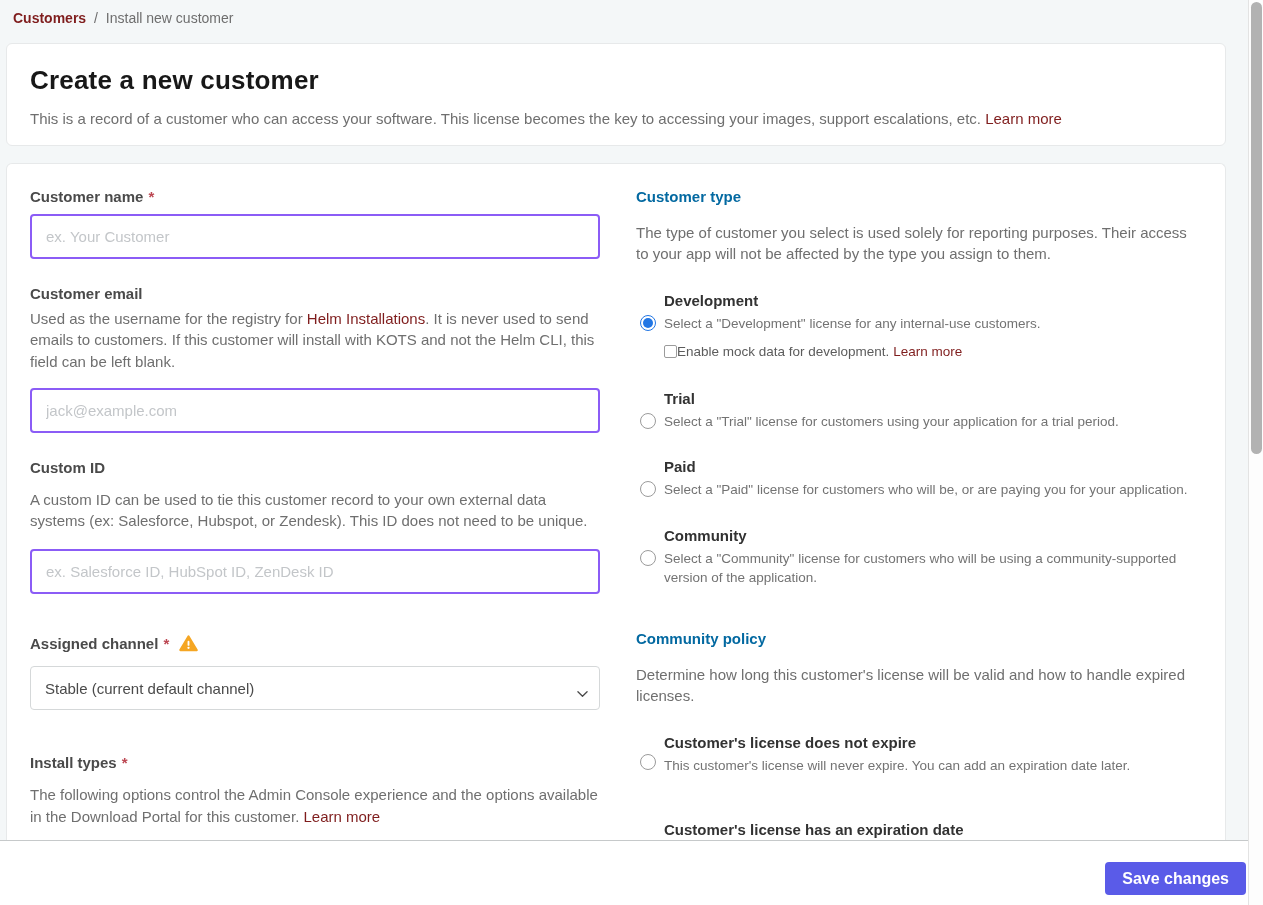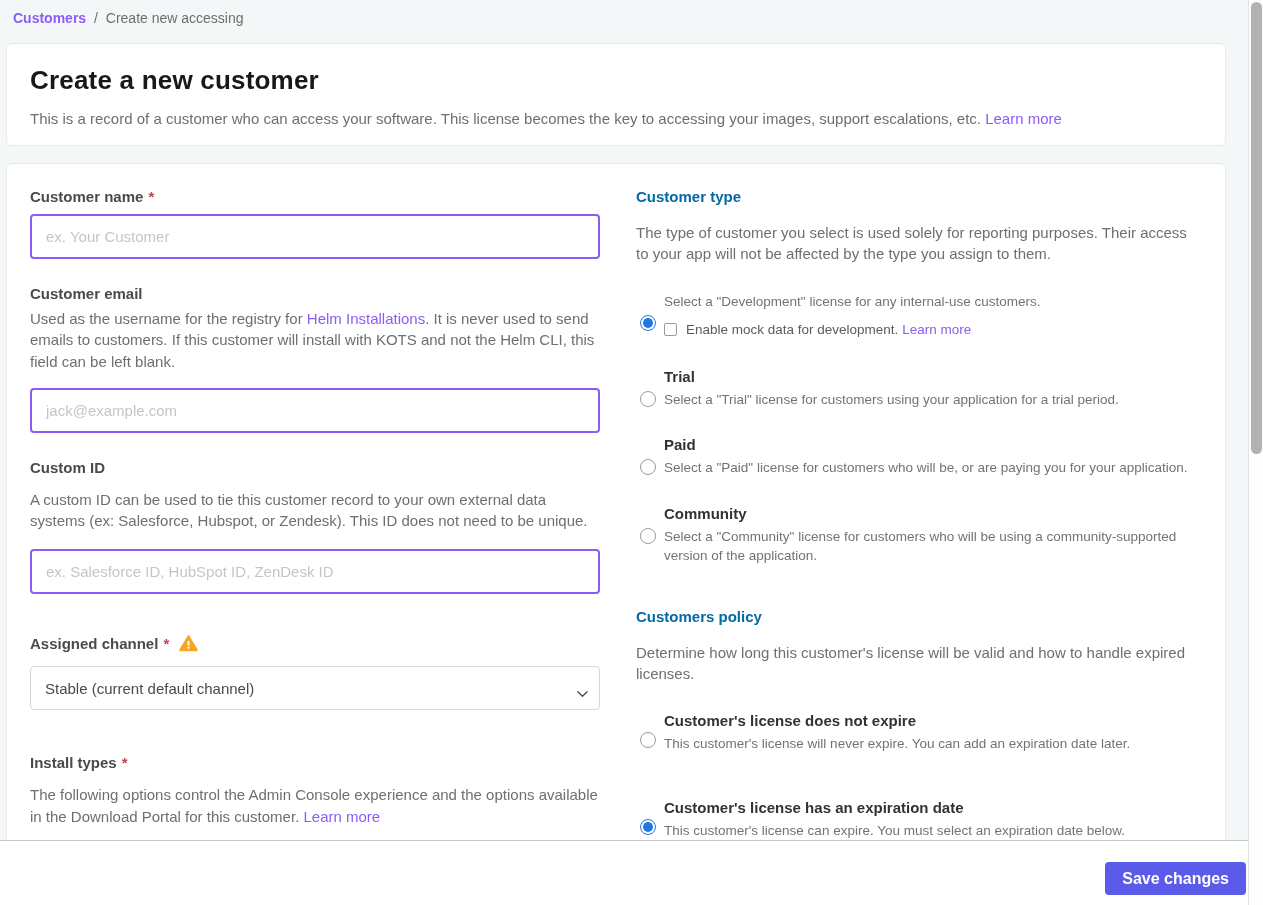--- a/index.html
+++ b/index.html
@@ -3,21 +3,21 @@
 <meta charset="utf-8">
 <style>
   * { margin:0; padding:0; box-sizing:border-box; }
   html,body { width:1263px; height:905px; }
   body {
     position:relative; overflow:hidden;
     background:#f4f7f8;
     font-family:"Liberation Sans", sans-serif;
     color:#4a4a4a;
   }
-  a { text-decoration:none; color:#8b5cf6; cursor:pointer; }
+  a { text-decoration:none; color:#7f1d1d; cursor:pointer; }
 
   
   .breadcrumb { padding:10px 0 0 13px; font-size:14px; color:#6e6e6e; }
   .breadcrumb a { font-weight:600; }
   .breadcrumb .sep { margin:0 4px; }
 
   
   .card {
     position:absolute; left:6px; width:1220px;
     background:#ffffff; border:1px solid #e7e9ea; border-radius:6px;
@@ -61,21 +61,21 @@
   .option-title { font-size:15px; font-weight:600; color:#323232; }
   .option-desc { margin-top:5px; font-size:13.5px; color:#737373; line-height:1.45; }
   .radio {
     position:absolute; left:4px; top:23px;
     width:16px; height:16px; border:1px solid #9b9b9b; border-radius:50%;
     background:#fff; cursor:pointer;
   }
   .radio.checked { border-color:#2276e4; }
   .radio.checked::after { content:""; display:block; width:10px; height:10px; margin:2px; border-radius:50%; background:#2276e4; }
 
-  .checkbox-row { margin-top:10px; display:flex; align-items:center; gap:9px; font-size:13.5px; color:#5c5c5c; }
+  .checkbox-row { margin-top:10px; display:flex; align-items:center; font-size:13.5px; color:#5c5c5c; }
   .checkbox { width:13px; height:13px; border:1px solid #9b9b9b; border-radius:2px; background:#fff; flex:none; cursor:pointer; }
 
   
   .footer {
     position:absolute; left:0; bottom:0; width:1263px; height:65px;
     background:#ffffff; border-top:1px solid #c6c9ca; z-index:5;
   }
   .save-btn {
     position:absolute; right:17px; top:21px; height:33px; padding:0 17px;
     background:#5a5be8; color:#ffffff; border:none; border-radius:4px;
@@ -85,21 +85,21 @@
   
   .scrollbar { position:absolute; right:0; top:0; width:15px; height:905px; background:#fdfdfd; border-left:1px solid #e3e3e3; z-index:9; }
   .scroll-thumb { position:absolute; left:2px; top:2px; width:11px; height:452px; background:#b2b2b2; border-radius:6px; }
 </style>
 </head>
 <body>
 
 <div class="breadcrumb">
   <a>Customers</a>
   <span class="sep">/</span>
-  <span>Create new accessing</span>
+  <span>Install new customer</span>
 </div>
 
 <div class="card header-card">
   <h1>Create a new customer</h1>
   <p><span>This is a record of a customer who can access your software. This license becomes the key to accessing your images, support escalations, etc. </span><a>Learn more</a></p>
 </div>
 
 <div class="card main-card">
   <div class="columns">
 
@@ -164,20 +164,21 @@
     </div>
 
     <div class="col-right">
 
       <div>
         <div class="section-title">Customer type</div>
         <p class="section-desc">The type of customer you select is used solely for reporting purposes. Their access to your app will not be affected by the type you assign to them.</p>
 
         <div class="radio-option">
           <span class="radio checked"></span>
+          <div class="option-title">Development</div>
           <div class="option-desc">Select a "Development" license for any internal-use customers.</div>
           <div class="checkbox-row">
             <span class="checkbox"></span>
             <span><span>Enable mock data for development. </span><a>Learn more</a></span>
           </div>
         </div>
 
         <div class="radio-option" style="margin-top:31px;">
           <span class="radio"></span>
           <div class="option-title">Trial</div>
@@ -191,21 +192,21 @@
         </div>
 
         <div class="radio-option" style="margin-top:27px;">
           <span class="radio"></span>
           <div class="option-title">Community</div>
           <div class="option-desc">Select a "Community" license for customers who will be using a community-supported version of the application.</div>
         </div>
       </div>
 
       <div style="margin-top:42px;">
-        <div class="section-title">Customers policy</div>
+        <div class="section-title">Community policy</div>
         <p class="section-desc">Determine how long this customer's license will be valid and how to handle expired licenses.</p>
 
         <div class="radio-option">
           <span class="radio" style="top:20px;"></span>
           <div class="option-title">Customer's license does not expire</div>
           <div class="option-desc">This customer's license will never expire. You can add an expiration date later.</div>
         </div>
 
         <div class="radio-option" style="margin-top:46px;">
           <span class="radio checked" style="top:20px;"></span>

